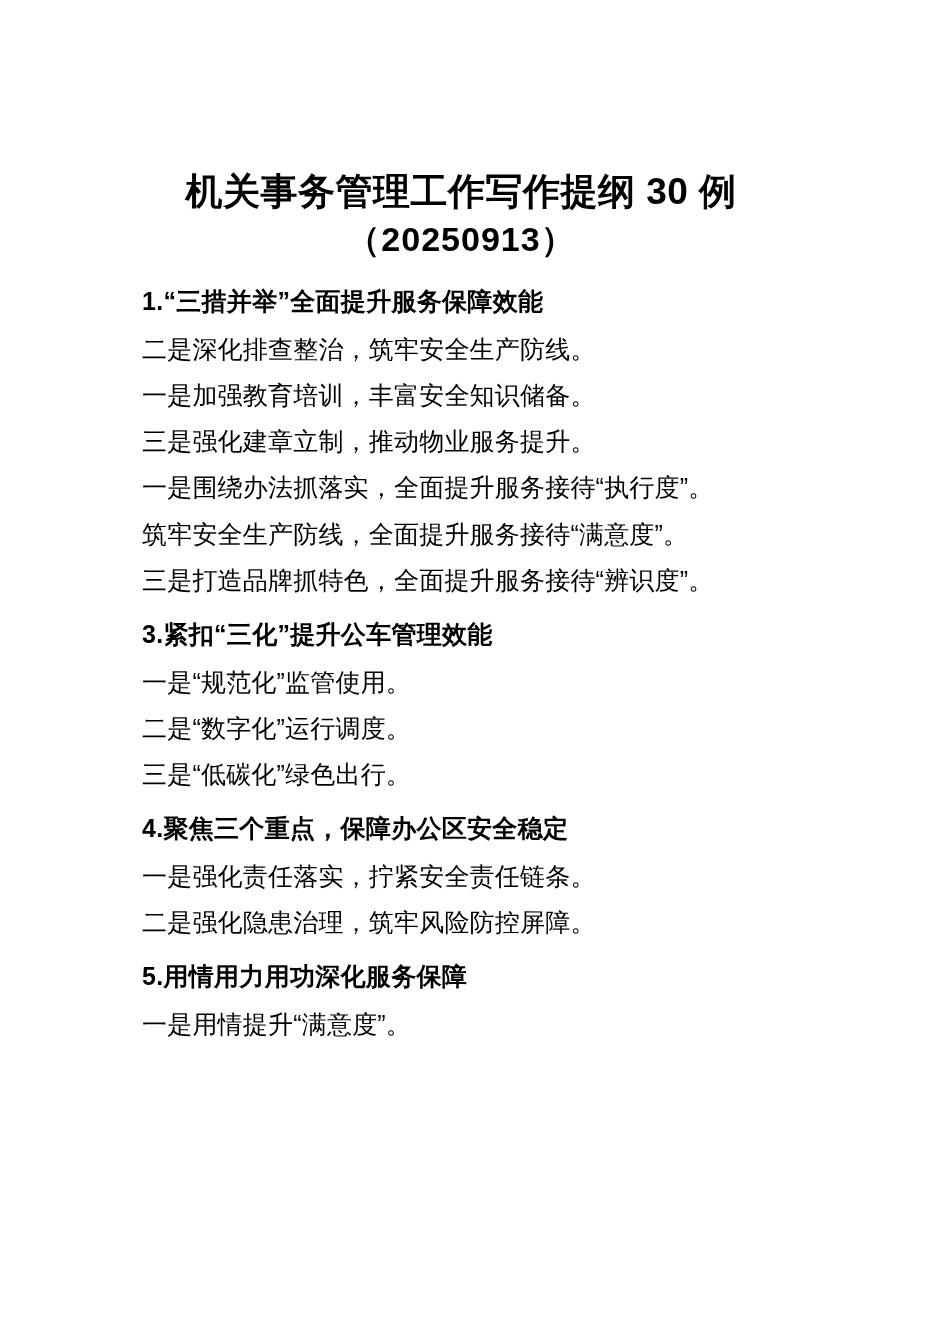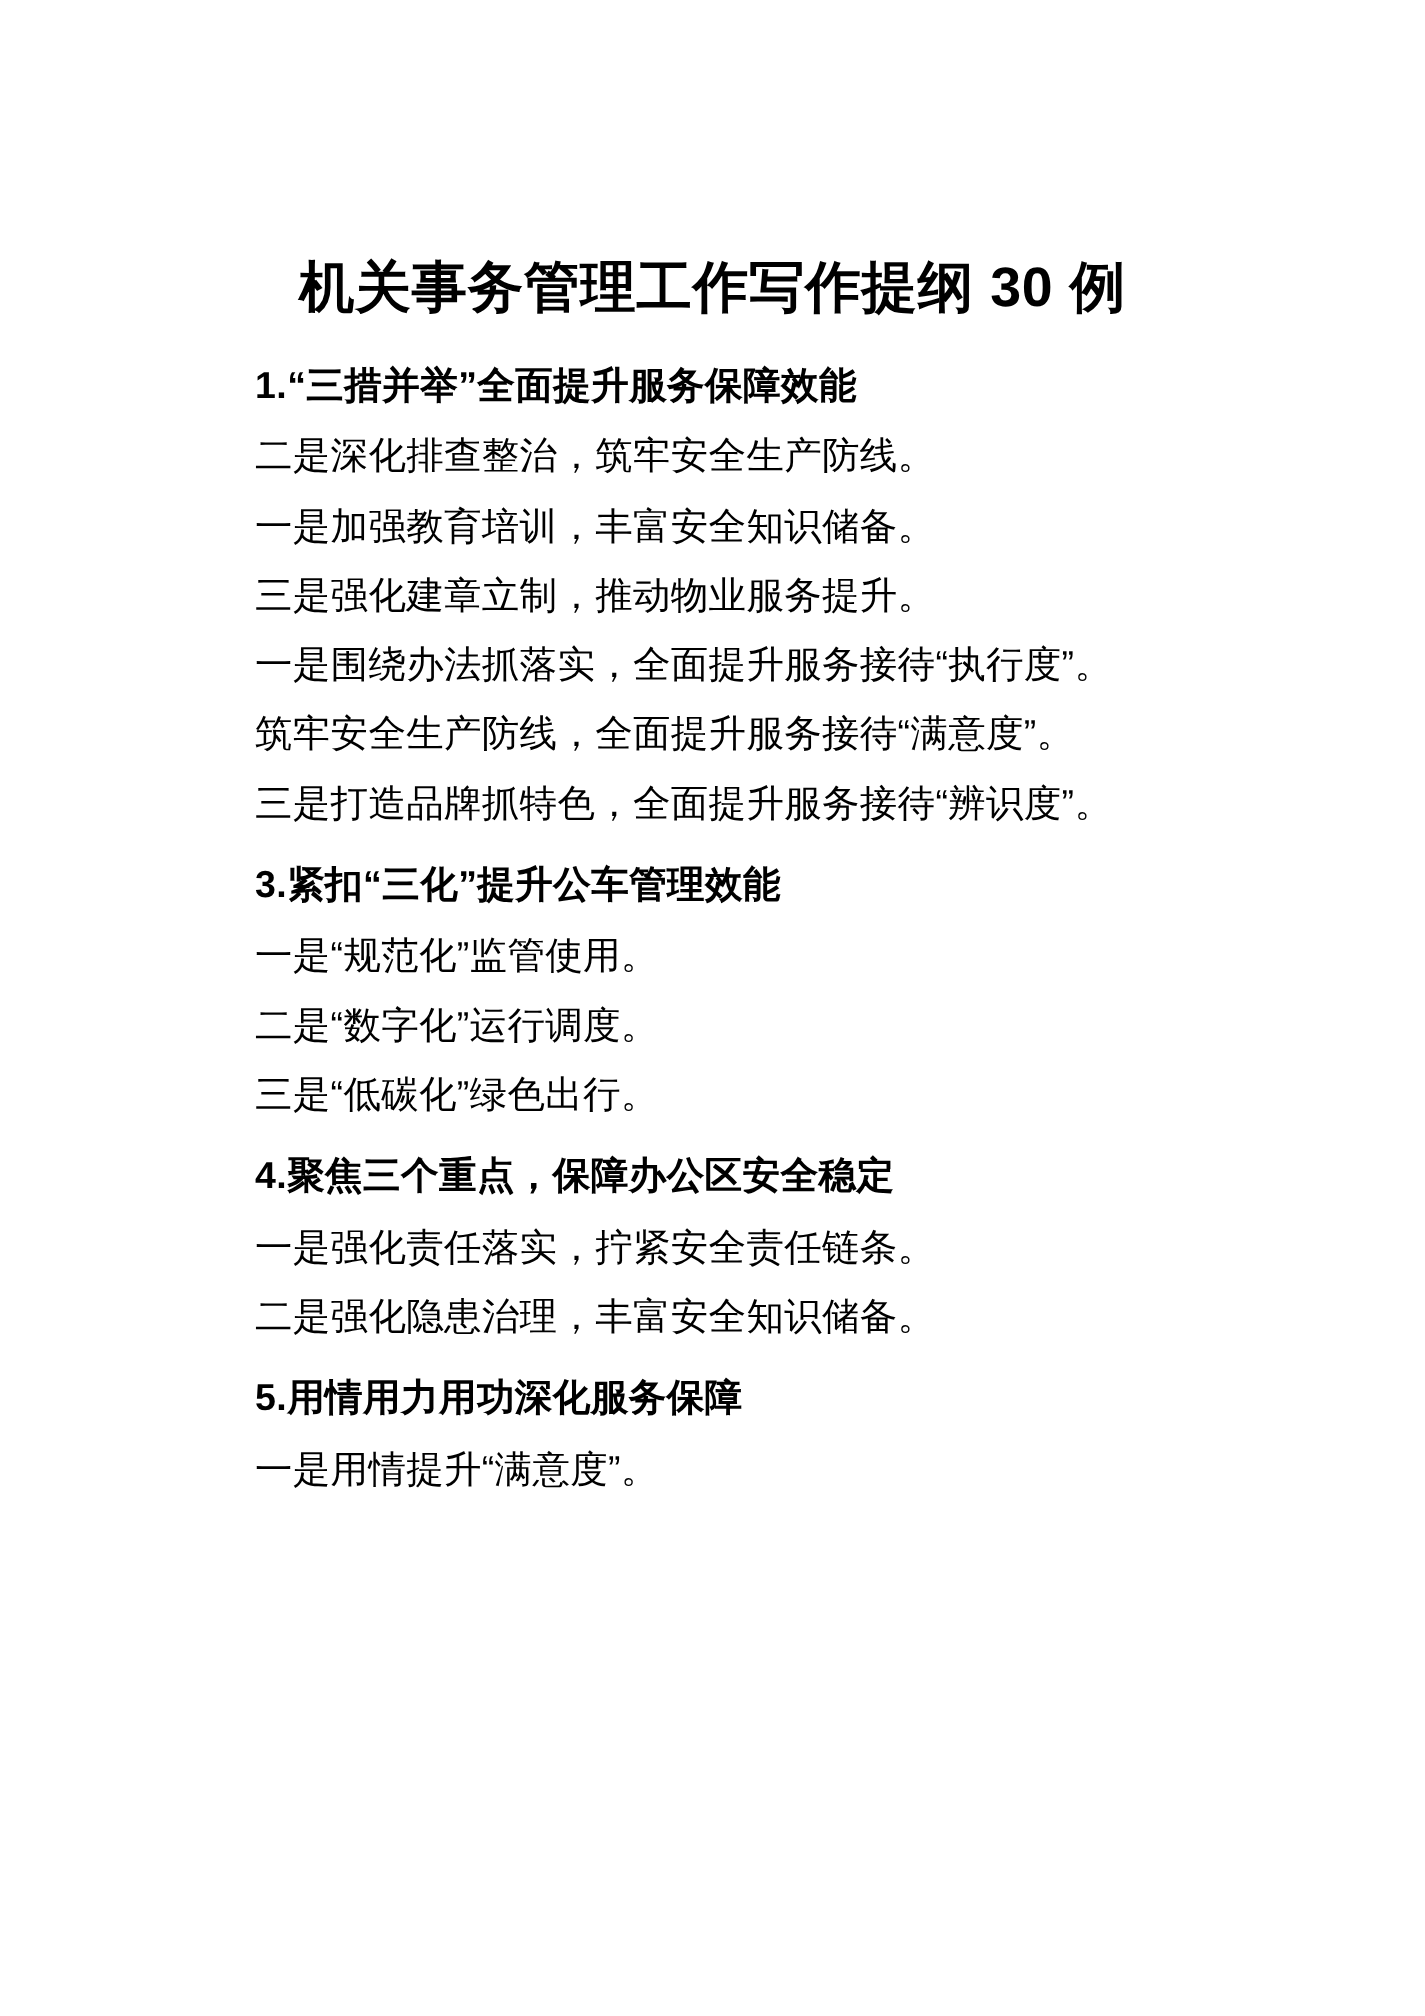--- a/index.html
+++ b/index.html
@@ -11,21 +11,21 @@
     width: 950px;
     height: 1344px;
     font-family: "Liberation Sans", "DejaVu Sans", sans-serif;
     color: #000000;
     overflow: hidden;
   }
   .page {
     box-sizing: border-box;
     width: 950px;
     height: 1344px;
-    padding: 168px 112px 60px 112px;
+    padding: 168px 112px 60px 84px;
     background: #ffffff;
   }
   .doc-title {
     text-align: center;
     font-size: 37px;
     font-weight: bold;
     line-height: 1.32;
     letter-spacing: 0.5px;
     margin: 0;
   }
@@ -55,31 +55,32 @@
   }
   .blocks > :first-child {
     margin-top: 22px;
   }
 </style>
 </head>
 <body>
 
 <div class="page">
   <h1 class="doc-title">机关事务管理工作写作提纲 30 例</h1>
+  <div class="doc-subtitle">（20250913）</div>
   <div class="blocks">
       <div class="section-heading">1.“三措并举”全面提升服务保障效能</div>
       <div class="body-line">二是深化排查整治，筑牢安全生产防线。</div>
       <div class="body-line">一是加强教育培训，丰富安全知识储备。</div>
       <div class="body-line">三是强化建章立制，推动物业服务提升。</div>
       <div class="body-line">一是围绕办法抓落实，全面提升服务接待“执行度”。</div>
       <div class="body-line">筑牢安全生产防线，全面提升服务接待“满意度”。</div>
       <div class="body-line">三是打造品牌抓特色，全面提升服务接待“辨识度”。</div>
       <div class="section-heading">3.紧扣“三化”提升公车管理效能</div>
       <div class="body-line">一是“规范化”监管使用。</div>
       <div class="body-line">二是“数字化”运行调度。</div>
       <div class="body-line">三是“低碳化”绿色出行。</div>
       <div class="section-heading">4.聚焦三个重点，保障办公区安全稳定</div>
       <div class="body-line">一是强化责任落实，拧紧安全责任链条。</div>
-      <div class="body-line">二是强化隐患治理，丰富安全知识储备。</div>
+      <div class="body-line">二是强化隐患治理，筑牢风险防控屏障。</div>
       <div class="section-heading">5.用情用力用功深化服务保障</div>
       <div class="body-line">一是用情提升“满意度”。</div>
     </div>
 </div>
 
 </body></html>

